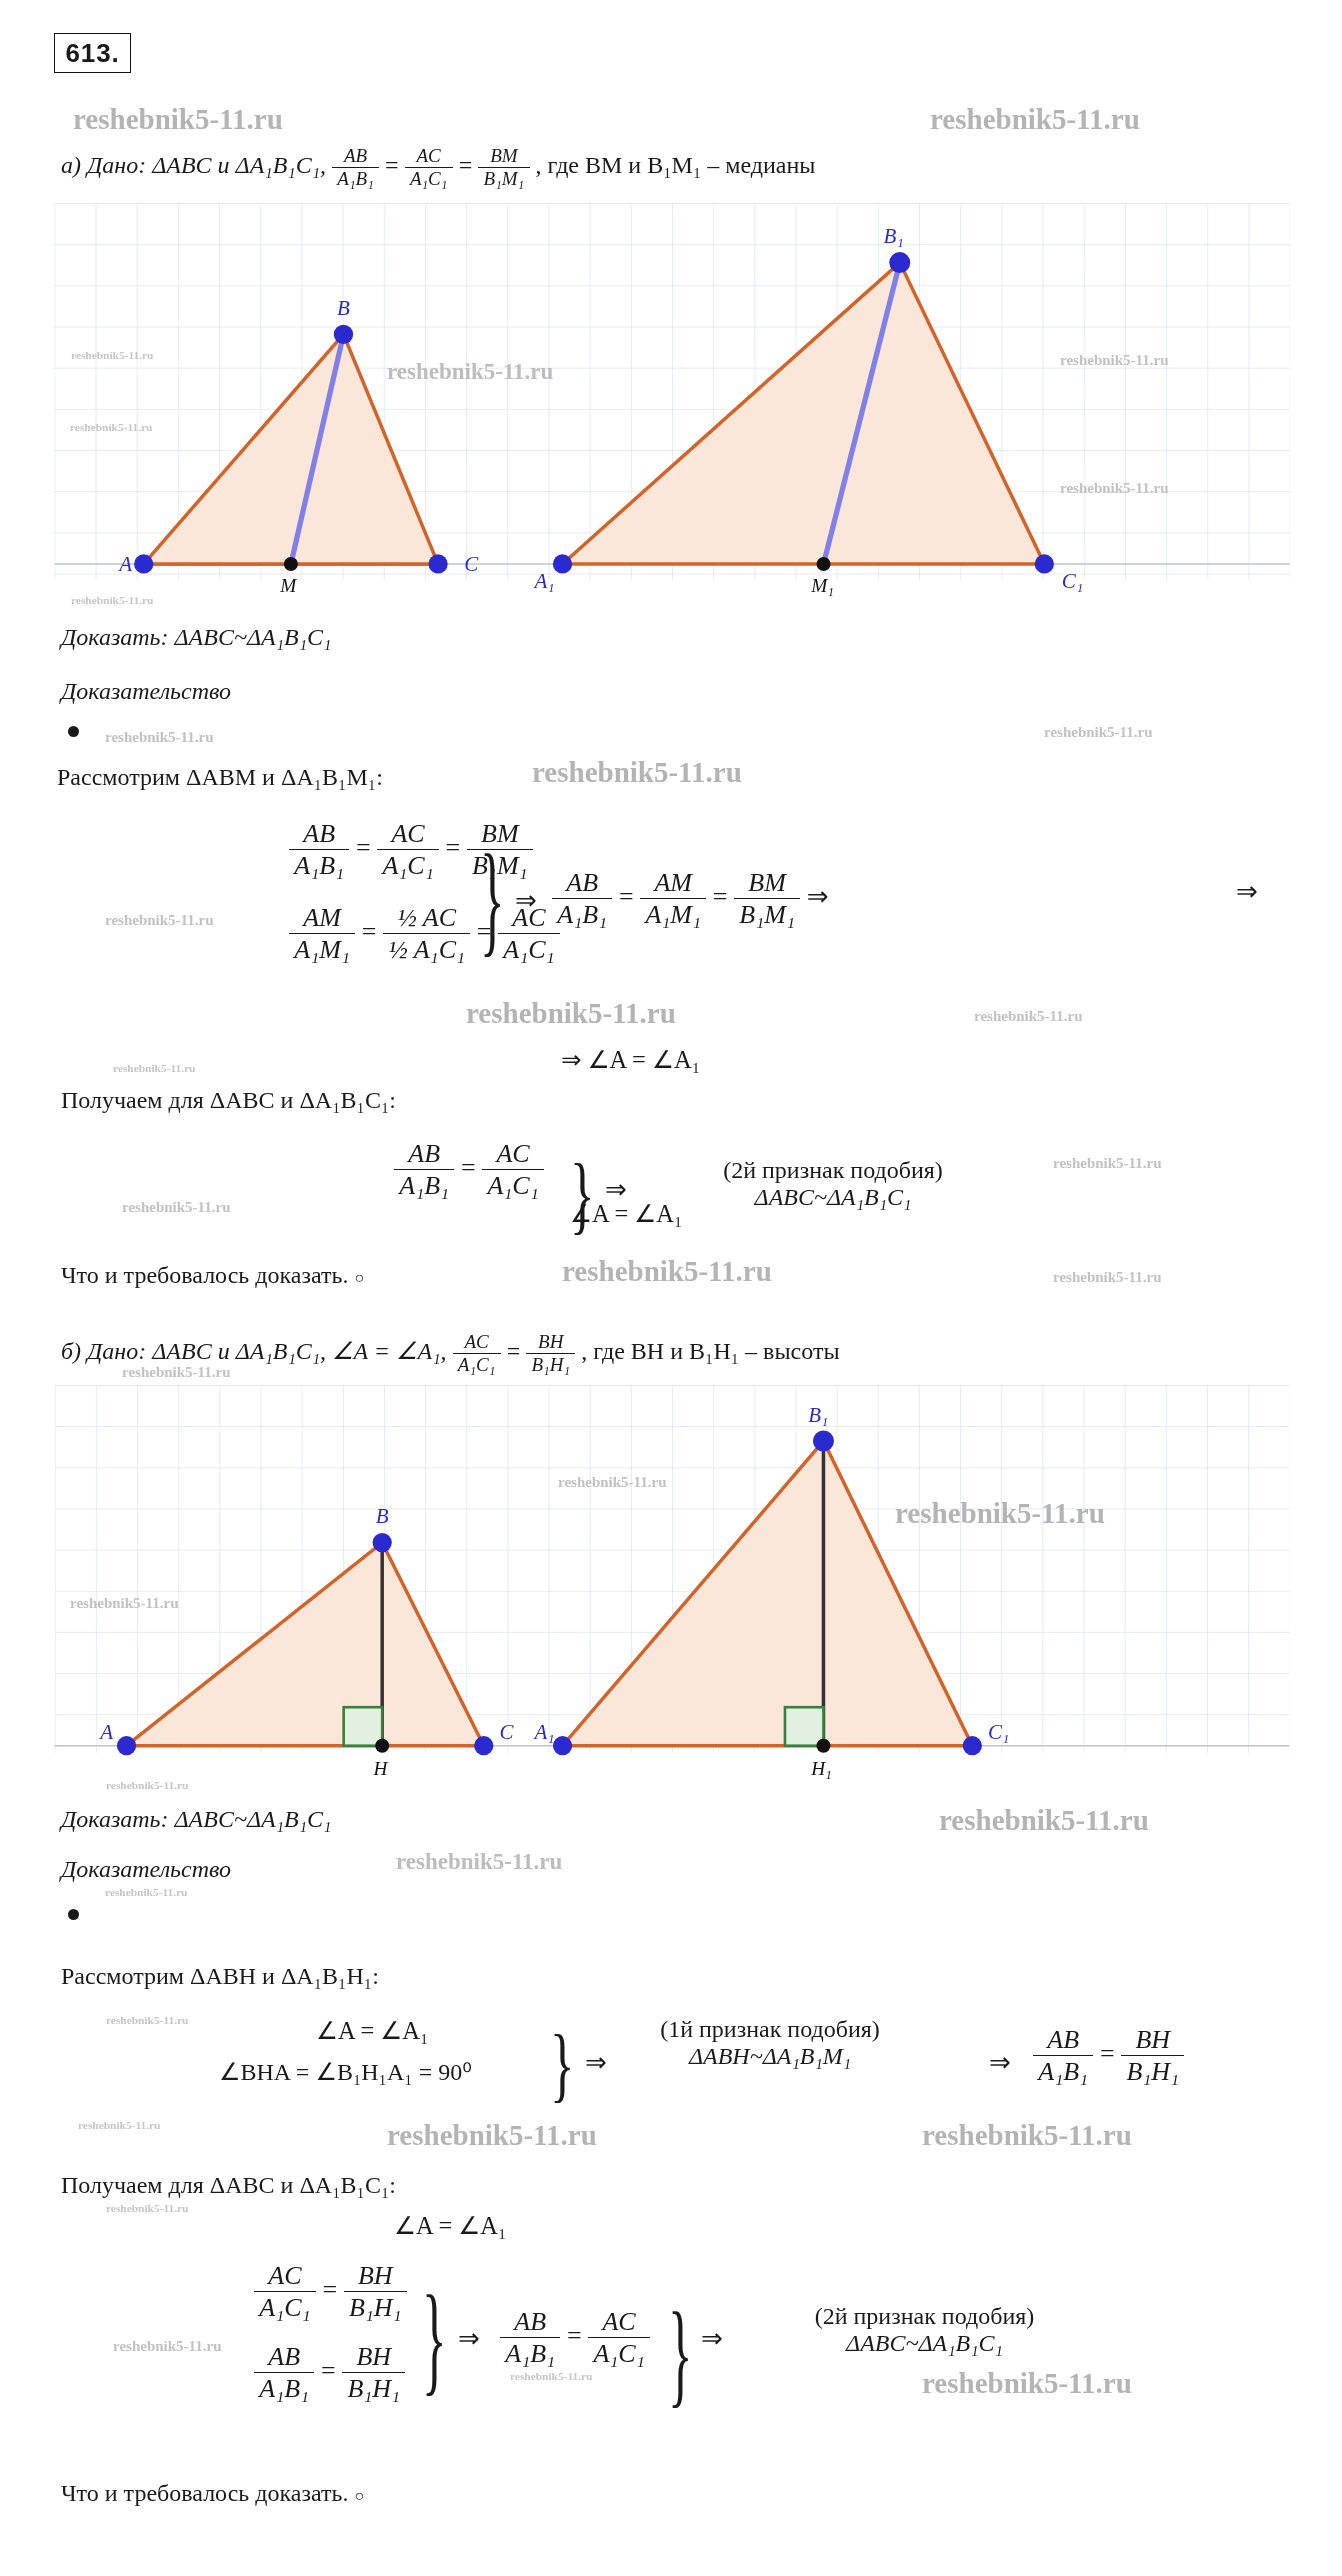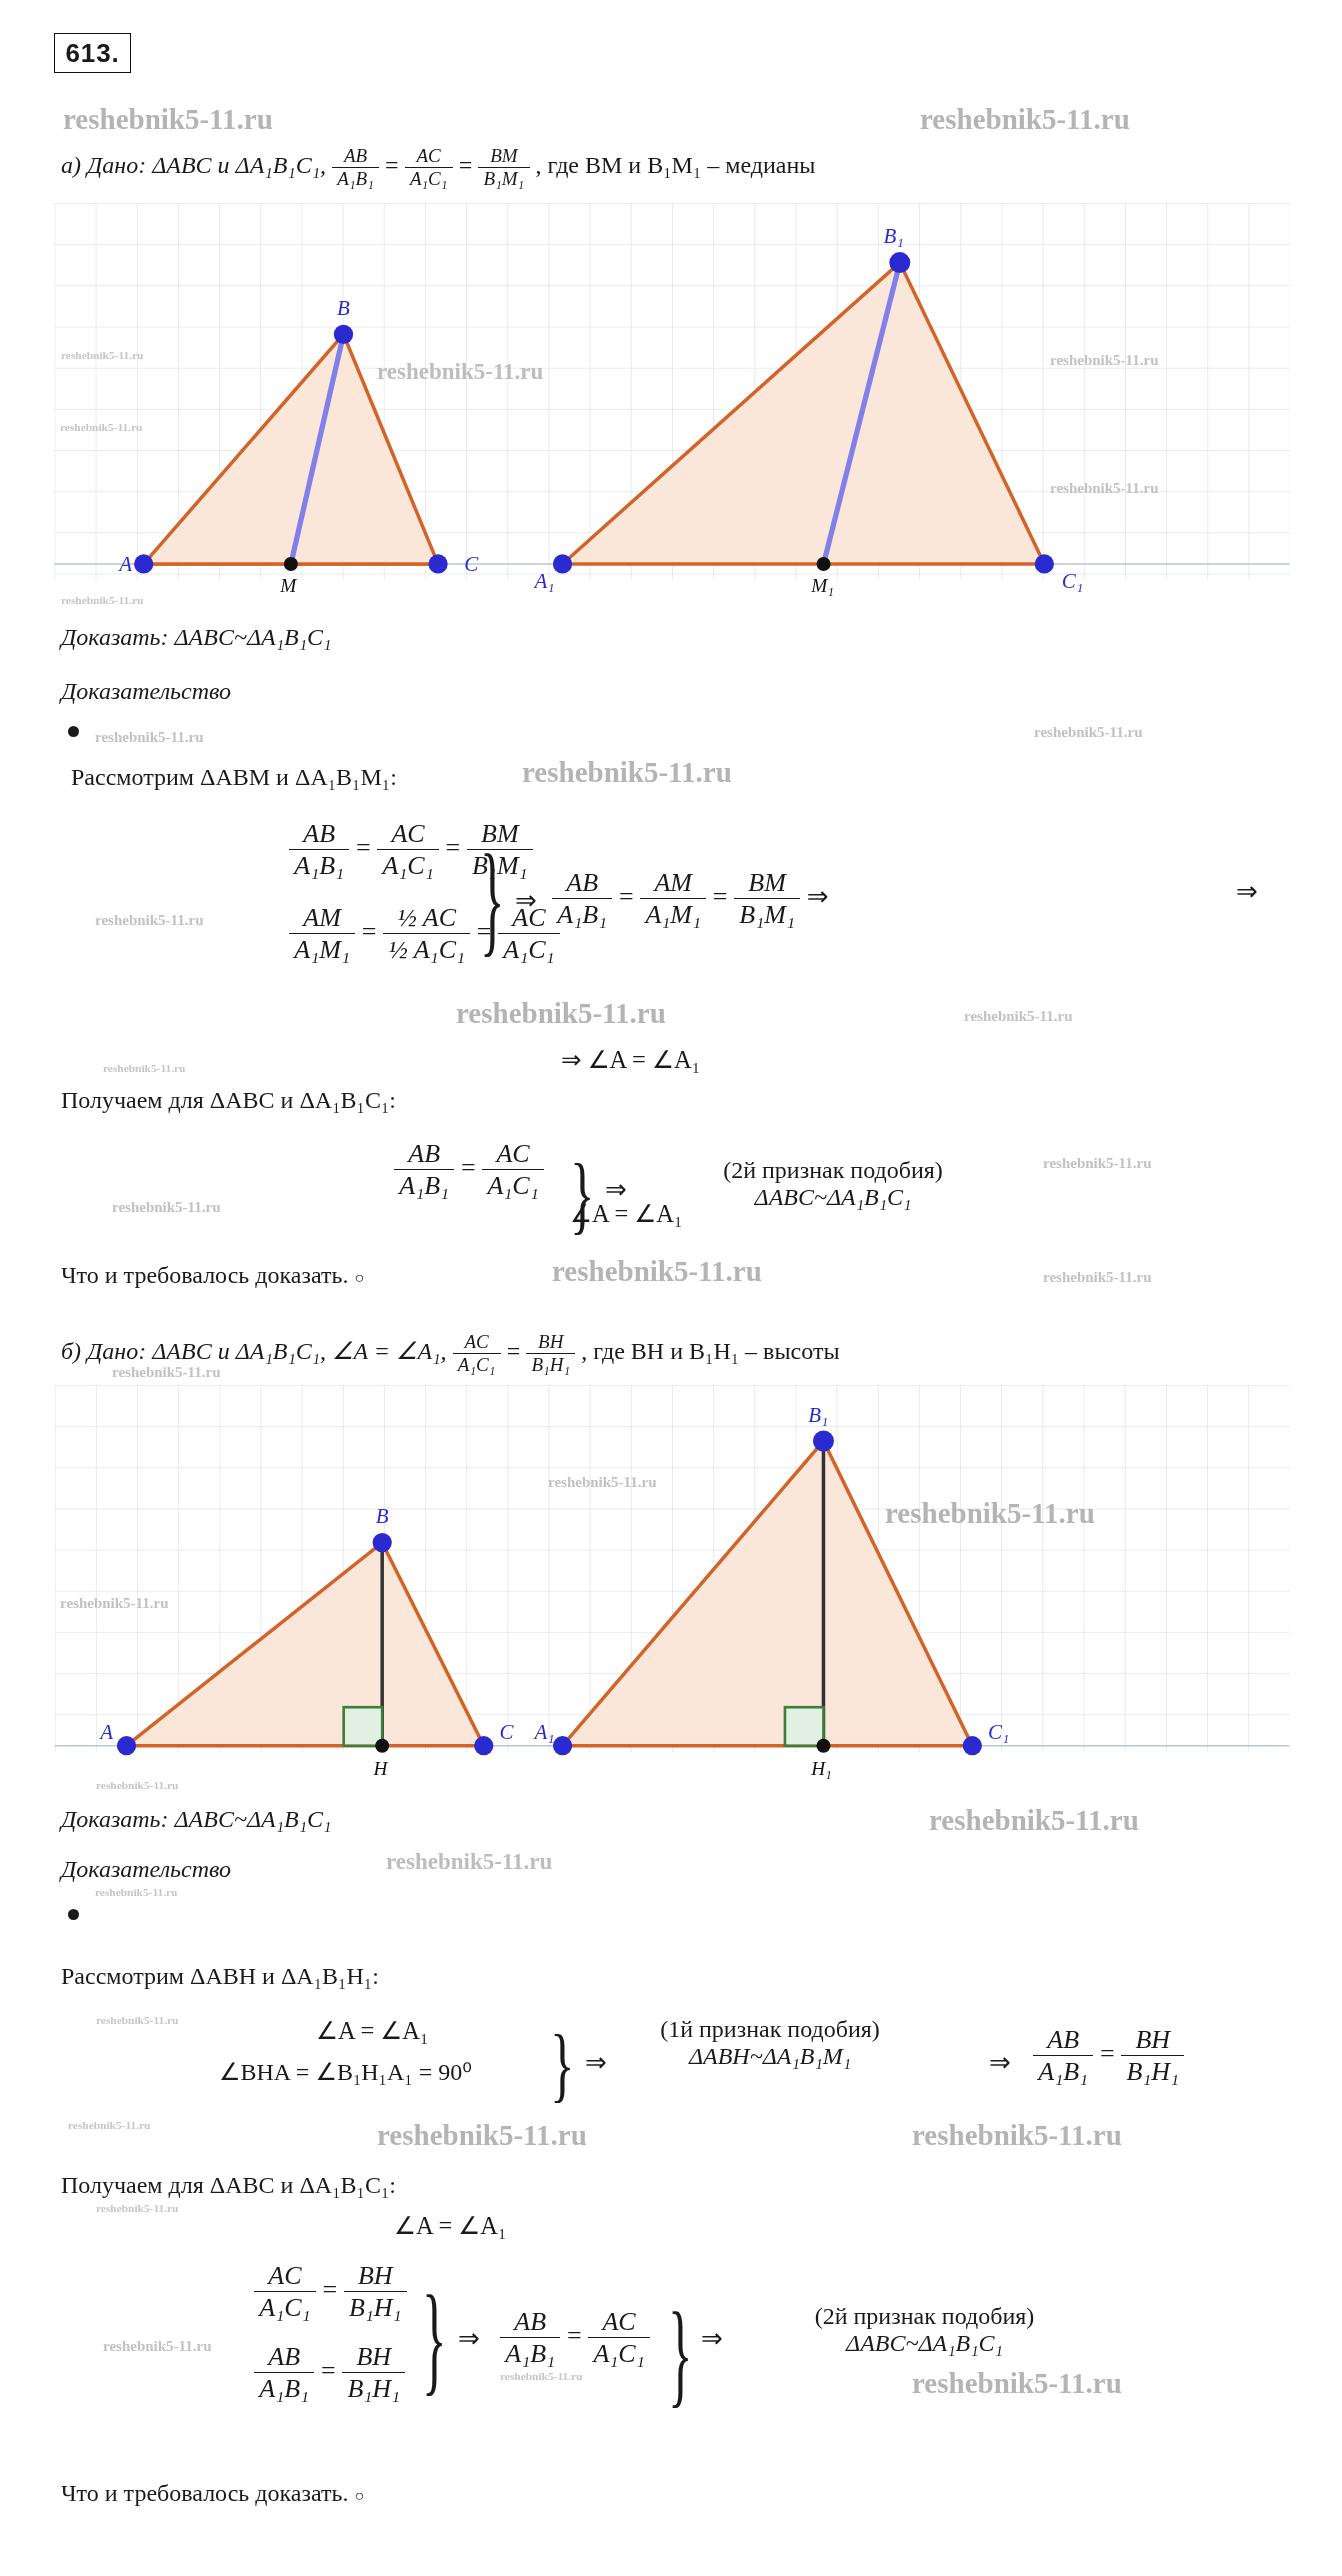--- a/index.html
+++ b/index.html
@@ -1,19 +1,19 @@
 <!DOCTYPE html>
 <html style="font-size:14px"><head>
 <meta charset="utf-8">
 <style>
   html,body{margin:0;padding:0;background:#fff;}
   body{width:1343px;height:2576px;font-family:"Liberation Serif",serif;color:#1a1a1a;position:relative;overflow:hidden;}
   .page{position:relative;width:1140px;height:2576px;}
   .num-box{position:absolute;left:54px;top:33px;border:1.8px solid #111;padding:3.5px 10.5px;font-family:"Liberation Sans",sans-serif;font-weight:bold;font-size:26px;letter-spacing:0.9px;}
-  .wm{position:absolute;color:#b9b9b9;font-family:"Liberation Serif",serif;font-weight:bold;white-space:nowrap;pointer-events:none;}
+  .wm{position:absolute;color:#b9b9b9;font-family:"Liberation Serif",serif;font-weight:bold;white-space:nowrap;pointer-events:none;margin-left:10px;}
   .wm.big{font-size:29px;color:#b4b4b4;}
   .wm.mid{font-size:23px;color:#bdbdbd;}
   .wm.sm{font-size:15px;color:#c2c2c2;}
   .wm.xs{font-size:11.4px;color:#c6c6c6;}
   .txt{position:absolute;font-size:24px;white-space:nowrap;}
   .it{font-style:italic;}
   .frac{display:inline-block;vertical-align:middle;text-align:center;font-style:italic;}
   .frac .n{display:block;padding:0 5.3px;border-bottom:1.8px solid #1a1a1a;line-height:1.15;}
   .frac .d{display:block;padding:0 5.3px;line-height:1.2;}
   .bullet{position:absolute;width:11.4px;height:11.4px;border-radius:50%;background:#1a1a1a;}
@@ -86,21 +86,21 @@
 
   <div class="txt it" style="left:61px;top:624px;">
     <span>Доказать</span><span>: ΔABC~ΔA₁B₁C₁</span>
   </div>
   <div class="txt it" style="left:61px;top:678px;">Доказательство</div>
   <div class="bullet" style="left:68px;top:726px;"></div>
 
   <div class="wm sm" style="left:95px;top:729px;">reshebnik5-11.ru</div>
   <div class="wm sm" style="left:1034px;top:724px;">reshebnik5-11.ru</div>
 
-  <div class="txt" style="left:71px;top:764px;">Рассмотрим ΔABM и ΔA₁B₁M₁:</div>
+  <div class="txt" style="left:57px;top:764px;">Рассмотрим ΔABM и ΔA₁B₁M₁:</div>
   <div class="wm big" style="left:522px;top:756px;">reshebnik5-11.ru</div>
 
   <div class="txt" style="left:289px;top:819px;font-size:26px;">
     <span class="frac"><span class="n">AB</span><span class="d">A₁B₁</span></span>
     <span>=</span>
     <span class="frac"><span class="n">AC</span><span class="d">A₁C₁</span></span>
     <span>=</span>
     <span class="frac"><span class="n">BM</span><span class="d">B₁M₁</span></span>
   </div>
   <div class="txt" style="left:289px;top:903px;font-size:26px;">

